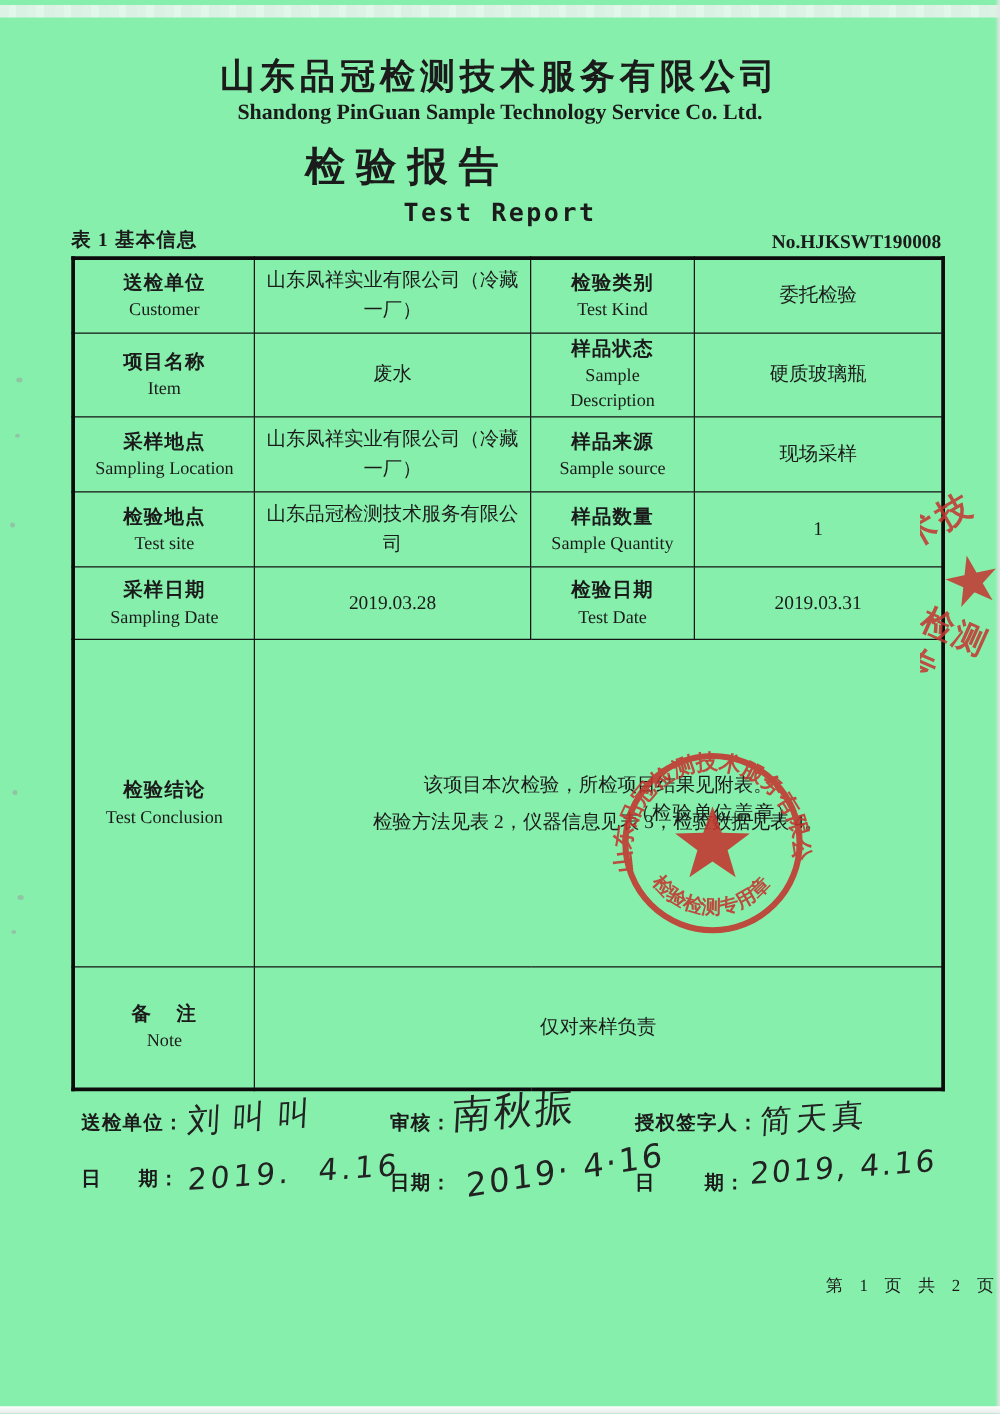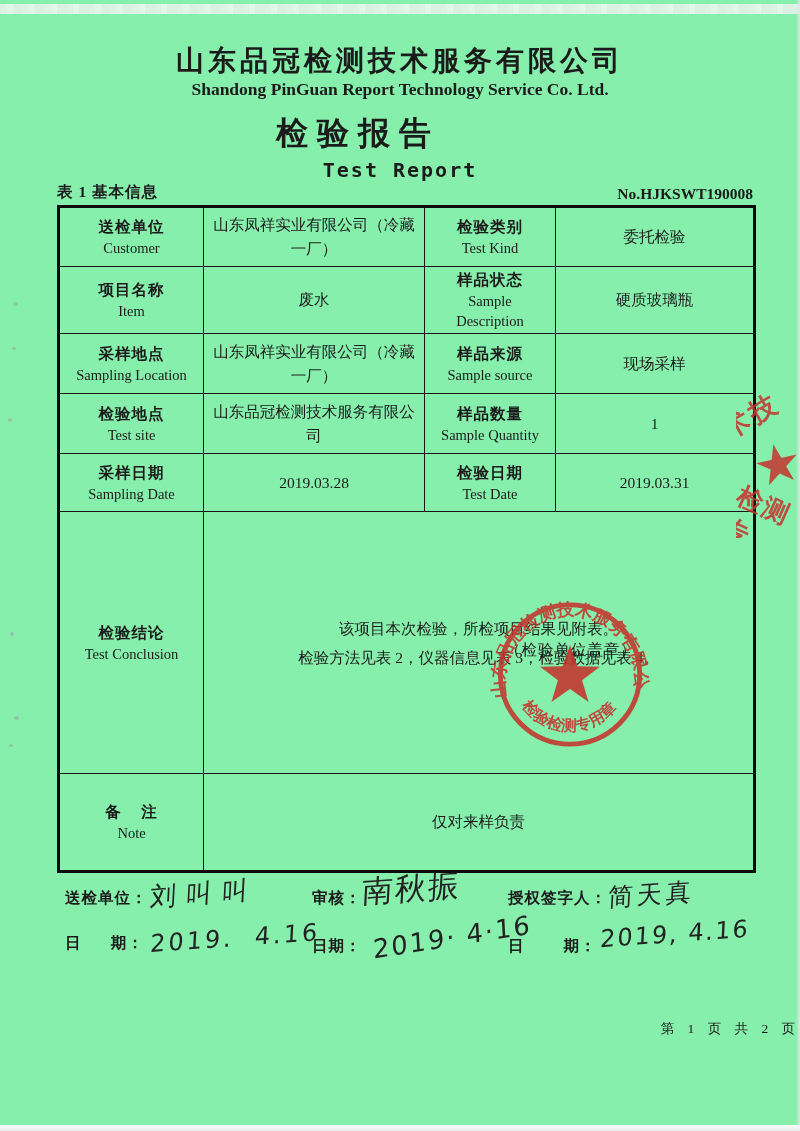--- a/index.html
+++ b/index.html
@@ -13,21 +13,21 @@
     background:repeating-linear-gradient(90deg,#f1f3f3 0 7px,#f8f9f9 7px 13px,#eef1f1 13px 22px); opacity:.8; }
   .scan-right-edge { position:absolute; top:0; right:0; width:4px; height:1131px; background:linear-gradient(90deg, rgba(0,0,0,0), #e3e5e5); }
   .scan-bottom-edge { position:absolute; bottom:0; left:0; width:800px; height:6px; background:linear-gradient(#fdfdfc,#e9ebeb); }
   .speck { position:absolute; background:#9aa0a0; border-radius:50%; opacity:.55; }
   
   .company-cn { position:absolute; top:42px; left:0; width:800px; text-align:center;
     font-size:28px; font-weight:700; letter-spacing:4px; }
   .company-en { position:absolute; top:79px; left:0; width:800px; text-align:center;
     font-size:17.5px; font-weight:700; }
   .title-cn { position:absolute; top:112px; left:0; width:652px; text-align:center;
-    font-size:32px; font-weight:700; letter-spacing:9px;margin-left:32px; }
+    font-size:32px; font-weight:700; letter-spacing:9px; }
   .title-en { position:absolute; top:158px; left:0; width:800px; text-align:center;
     font-size:20px; font-weight:600; letter-spacing:2px; font-family:"DejaVu Sans Mono", monospace; }
   .meta-row { position:absolute; top:181px; left:57px; width:696px; height:22px;
     display:flex; justify-content:space-between; align-items:flex-end; }
   .meta-row .caption { font-size:15.5px; font-weight:700; letter-spacing:1px; }
   .meta-row .report-no { font-size:15.5px; font-weight:700; }
   
   table.info { position:absolute; top:205px; left:57px; width:696px; height:660px;
     border-collapse:collapse; table-layout:fixed; }
   table.info td { border:1.4px solid #151515; text-align:center; vertical-align:middle; padding:2px 8px; }
@@ -63,21 +63,21 @@
   <div class="scan-right-edge"></div>
   <div class="scan-bottom-edge"></div>
   <div class="speck" style="top:302px;left:13px;width:5px;height:4px;"></div>
   <div class="speck" style="top:347px;left:12px;width:4px;height:3px;"></div>
   <div class="speck" style="top:418px;left:8px;width:4px;height:4px;"></div>
   <div class="speck" style="top:632px;left:10px;width:4px;height:4px;"></div>
   <div class="speck" style="top:716px;left:14px;width:5px;height:4px;"></div>
   <div class="speck" style="top:744px;left:9px;width:4px;height:3px;"></div>
 
   <div class="company-cn">山东品冠检测技术服务有限公司</div>
-  <div class="company-en">Shandong PinGuan Report Technology Service Co. Ltd.</div>
+  <div class="company-en">Shandong PinGuan Sample Technology Service Co. Ltd.</div>
   <div class="title-cn">检验报告</div>
   <div class="title-en">Test Report</div>
 
   <div class="meta-row">
     <span class="caption">表 1 基本信息</span>
     <span class="report-no">No.HJKSWT190008</span>
   </div>
 
   <table class="info">
     <colgroup>

